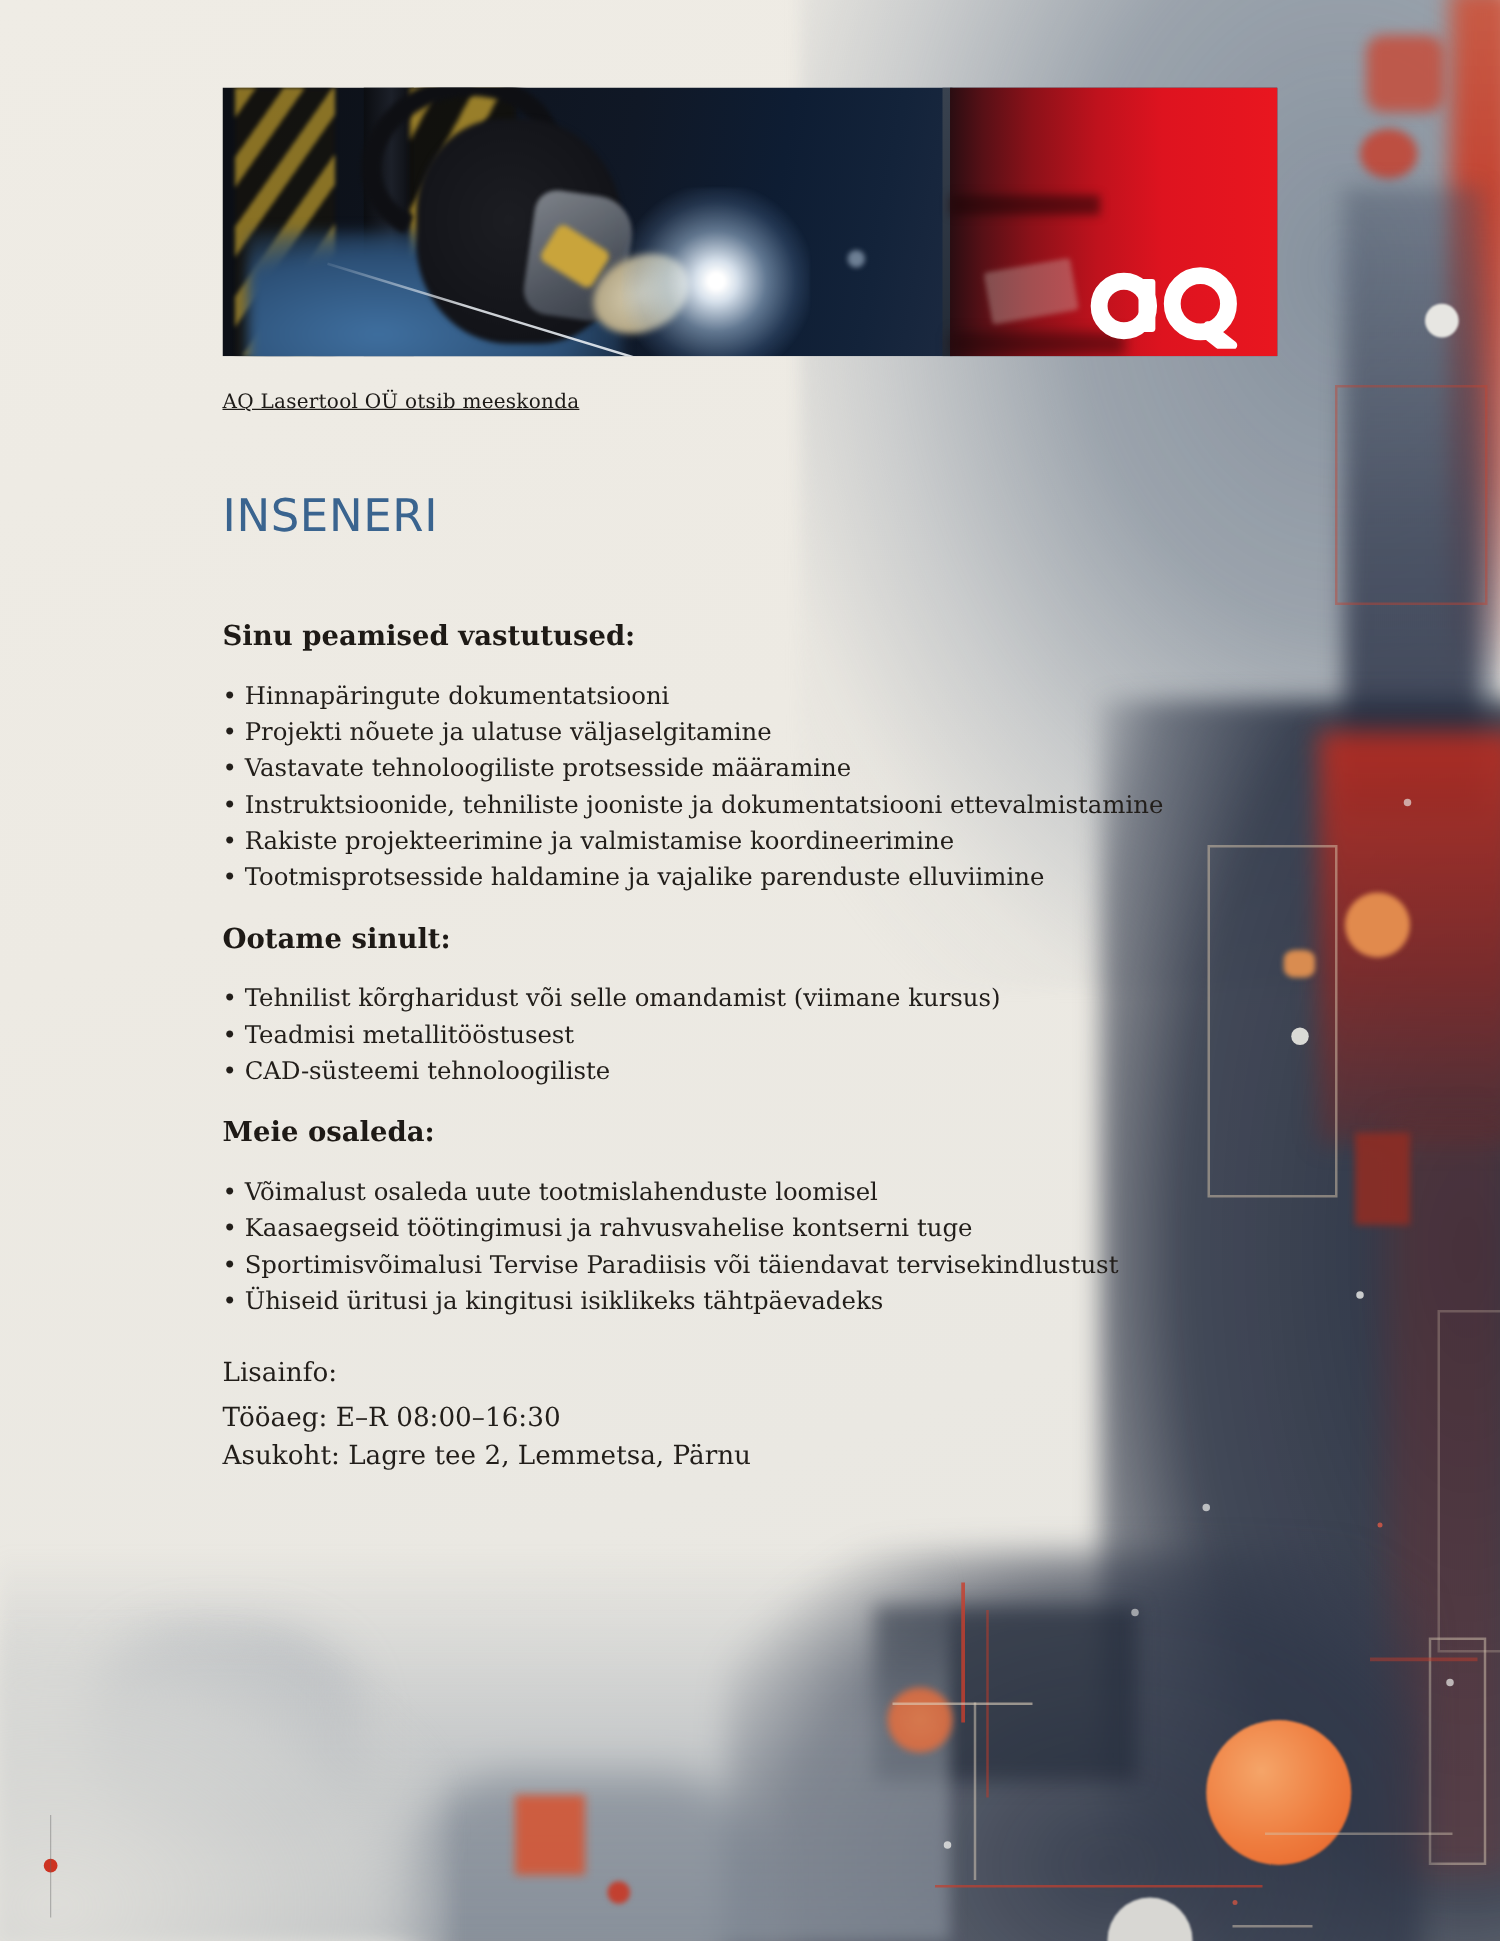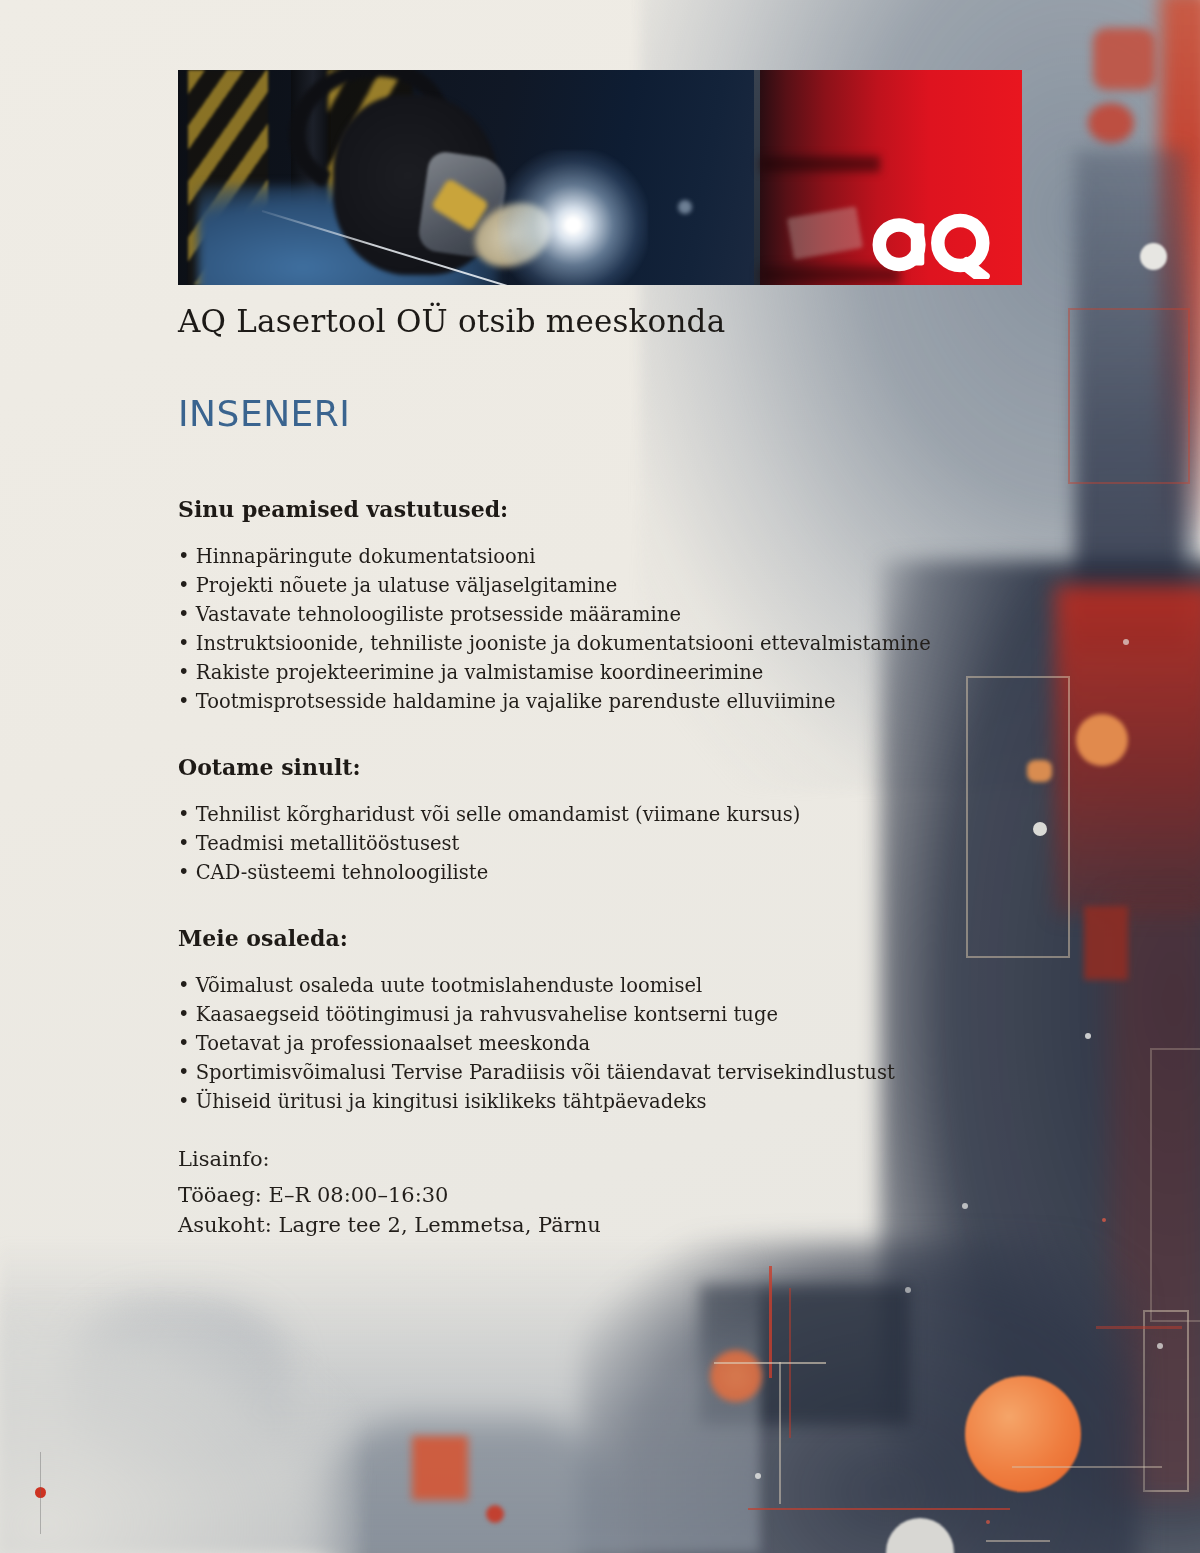--- a/index.html
+++ b/index.html
@@ -113,24 +113,24 @@
     background: linear-gradient(90deg, #2a0d12 0%, #571016 10%, #8c1119 25%, #bf121d 45%, #de131f 65%, #e9161f 100%); }
   .b-redshade1 { left: 582px; top: 86px; width: 120px; height: 16px; background: rgba(30,4,6,0.55); filter: blur(4px); }
   .b-redshade2 { left: 582px; top: 196px; width: 140px; height: 18px; background: rgba(30,4,6,0.5); filter: blur(5px); }
   .b-paper { left: 612px; top: 142px; width: 70px; height: 42px; background: rgba(205,196,185,0.35);
     transform: rotate(-10deg); filter: blur(2px); border-radius: 3px; }
   .b-logo { right: 16px; bottom: 6px; width: 140px; height: 72px; }
   .sr-only { position: absolute; width: 1px; height: 1px; overflow: hidden; clip: rect(0 0 0 0); white-space: nowrap; }
 
   
   .content { position: absolute; left: 178px; top: 304px; width: 845px; z-index: 4; color: #221e1a; }
-  .company { font-size: 31px; line-height: 34px; margin: 0; font-weight: 400; letter-spacing: 0.2px; color: #1d1a17; }
+  .company { font-size: 16px; line-height: 34px; margin: 0; font-weight: 400; letter-spacing: 0.2px; color: #1d1a17; text-decoration: underline; }
   .job-title { margin: 56px 0 0; font-family: "DejaVu Sans", sans-serif; font-weight: normal; font-size: 36px;
     line-height: 40px; color: #3a648f; letter-spacing: 0.5px; }
-  .section { margin-top: 36px; }
+  .section { margin-top: 20px; }
   .section.first { margin-top: 60px; }
   .section h3 { font-size: 22px; line-height: 30px; margin: 0; font-weight: bold; color: #1e1a16; }
   .section ul { list-style: none; margin: 18px 0 0; padding: 0; font-size: 19.5px; }
   .section li { line-height: 29px; }
   .section li::before { content: "\2022\00a0"; }
   .info { margin-top: 28px; }
   .info p { margin: 0; font-size: 21px; line-height: 30px; }
   .info .info-first { margin-top: 6px; }
 </style>
 </head>
@@ -234,21 +234,20 @@
         <li>Teadmisi metallitööstusest</li>
         <li>CAD-süsteemi tehnoloogiliste</li>
       </ul>
     </div>
 
     <div class="section">
       <h3>Meie osaleda:</h3>
       <ul>
         <li>Võimalust osaleda uute tootmislahenduste loomisel</li>
         <li>Kaasaegseid töötingimusi ja rahvusvahelise kontserni tuge</li>
-        <li>Toetavat ja professionaalset meeskonda</li>
         <li>Sportimisvõimalusi Tervise Paradiisis või täiendavat tervisekindlustust</li>
         <li>Ühiseid üritusi ja kingitusi isiklikeks tähtpäevadeks</li>
       </ul>
     </div>
 
     <div class="info">
       <p>Lisainfo:</p>
       <p class="info-first">Tööaeg: E–R 08:00–16:30</p>
       <p>Asukoht: Lagre tee 2, Lemmetsa, Pärnu</p>
     </div>

